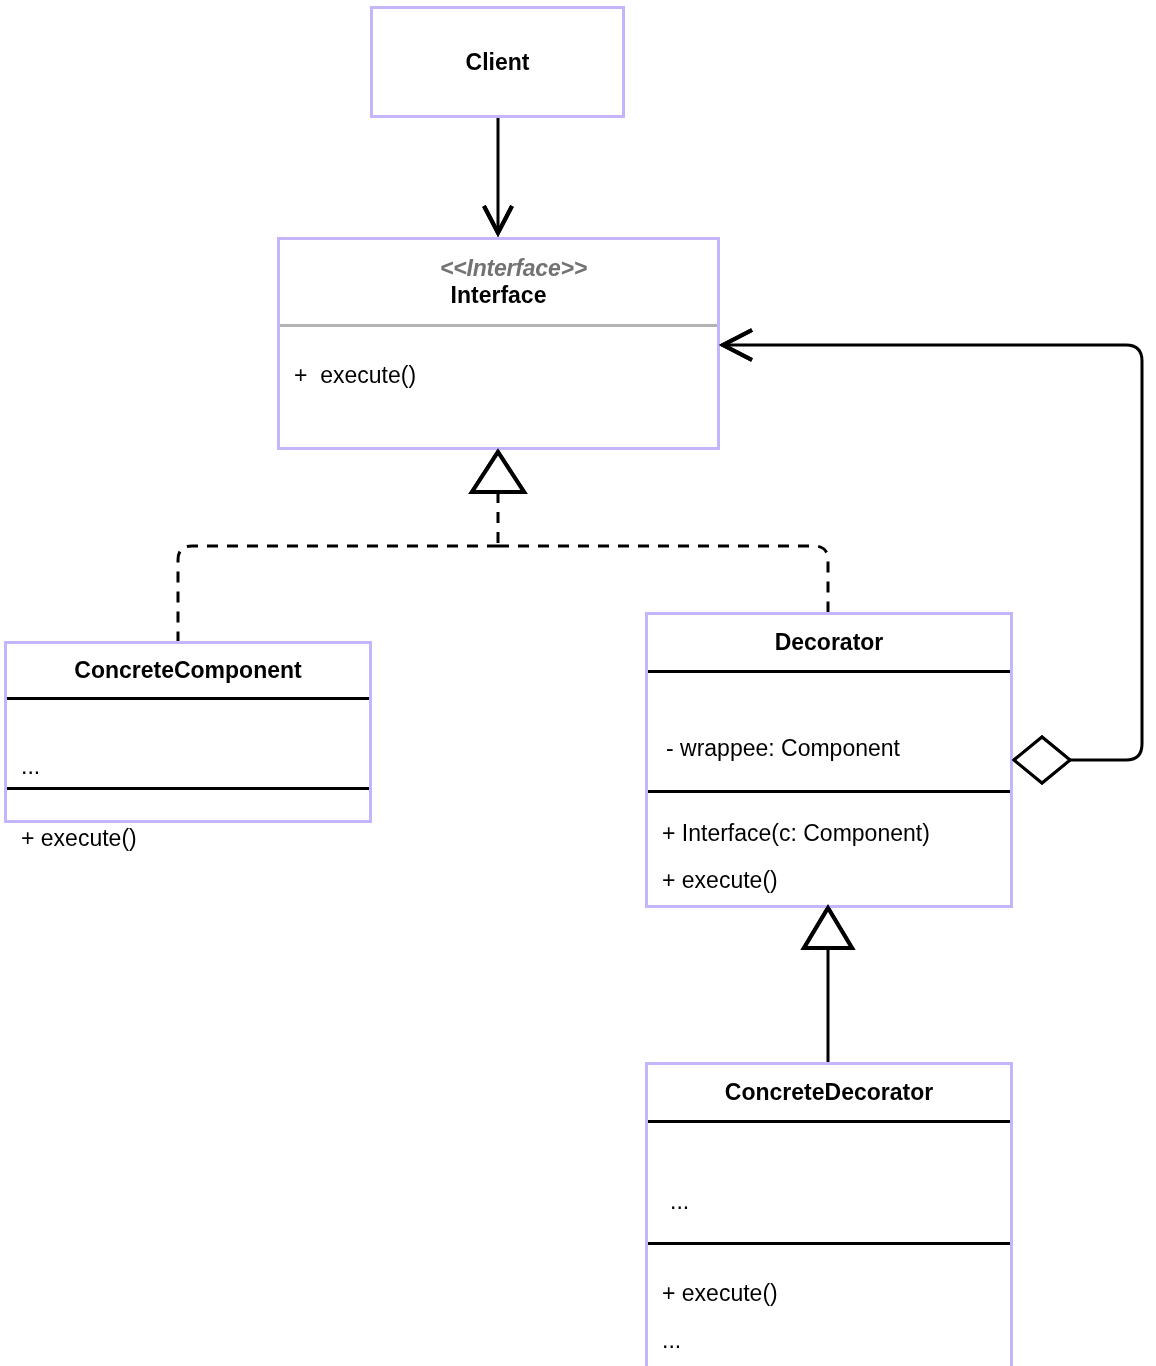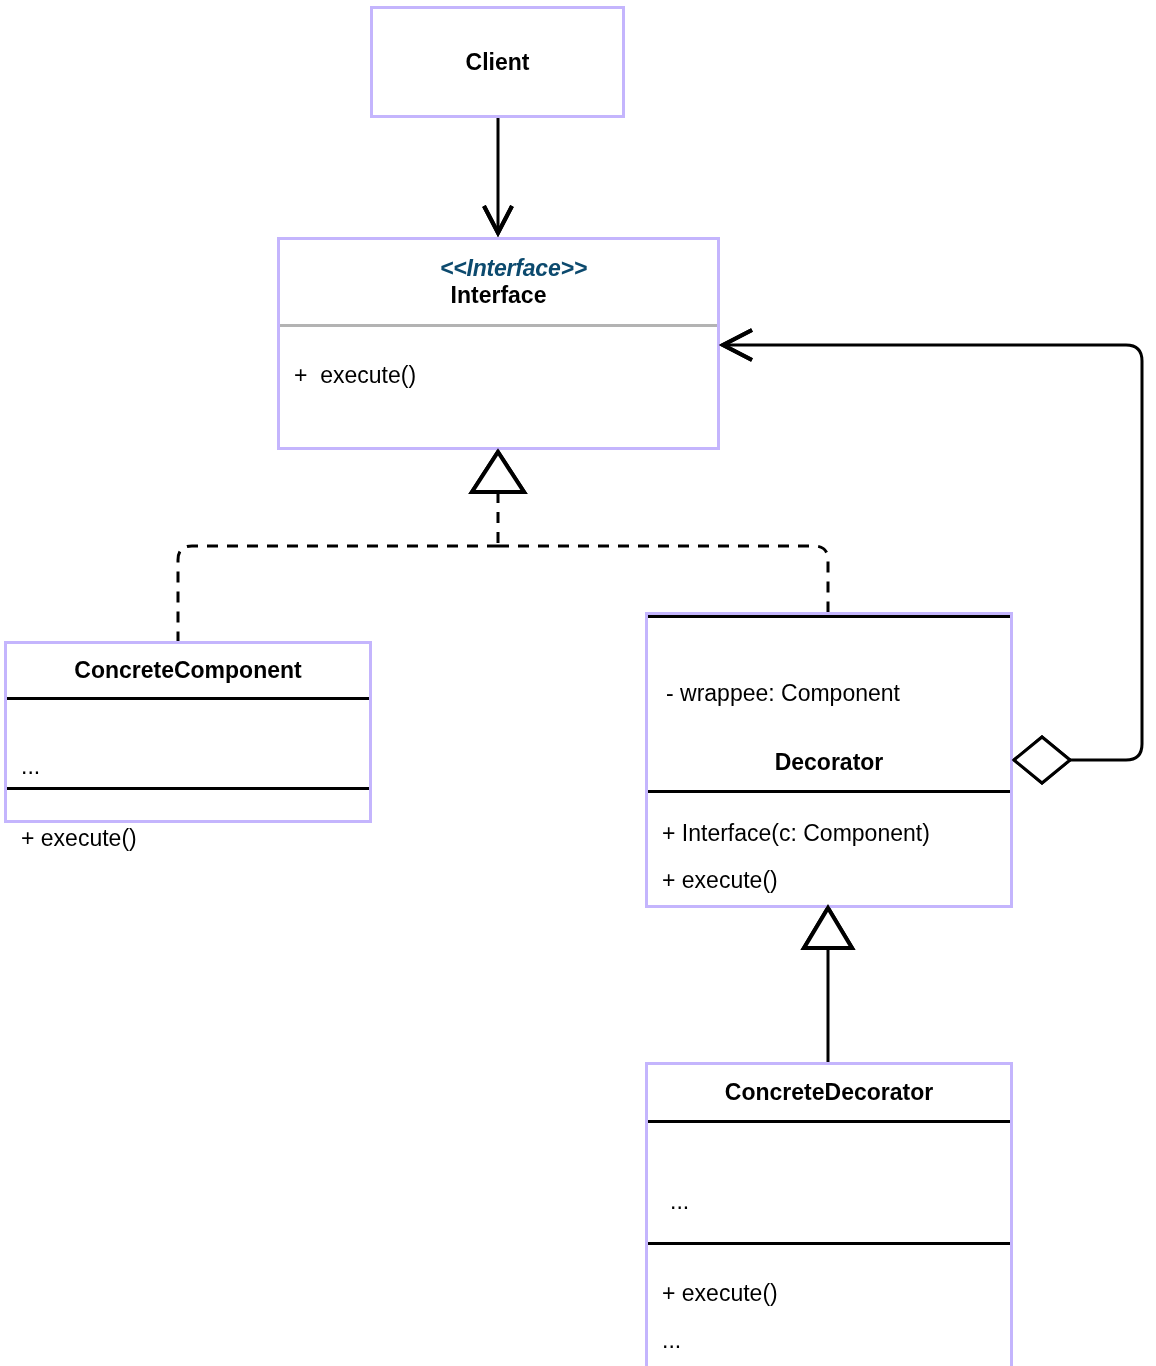--- a/index.html
+++ b/index.html
@@ -30,21 +30,21 @@
     display: flex;
     flex-direction: column;
     align-items: center;
     justify-content: center;
     text-align: center;
   }
   .stereotype {
     font-style: italic;
     font-weight: bold;
     font-size: 23px;
-    color: #0c4a6e;
+    color: #737373;
     line-height: 1.12;
     letter-spacing: -0.2px;
     margin-left: 30px;
   }
   .class-name {
     font-weight: bold;
     font-size: 23px;
     color: #000000;
     line-height: 1.15;
   }
@@ -143,25 +143,25 @@
     </div>
     <div class="compartment sep-black member-list" style="height:90px; padding-top:36px;">
       <div class="member">...</div>
     </div>
     <div class="compartment sep-black member-list" style="height:90px;">
       <div class="member">+ execute()</div>
     </div>
   </div>
 
   <div class="uml-class" style="left:645px; top:612px; width:368px; height:296px;">
+    <div class="compartment comp-header" style="height:55px;">
+      <div class="class-name">Decorator</div>
+    </div>
     <div class="compartment sep-black member-list" style="height:120px; padding-top:45px; padding-left:18px;">
       <div class="member">- wrappee: Component</div>
-    </div>
-    <div class="compartment comp-header" style="height:55px;">
-      <div class="class-name">Decorator</div>
     </div>
     <div class="compartment sep-black member-list pad-small" style="height:115px;">
       <div class="member">+ Interface(c: Component)</div>
       <div class="member">+ execute()</div>
     </div>
   </div>
 
   <div class="uml-class" style="left:645px; top:1062px; width:368px; height:379px;">
     <div class="compartment comp-header" style="height:55px;">
       <div class="class-name">ConcreteDecorator</div>

